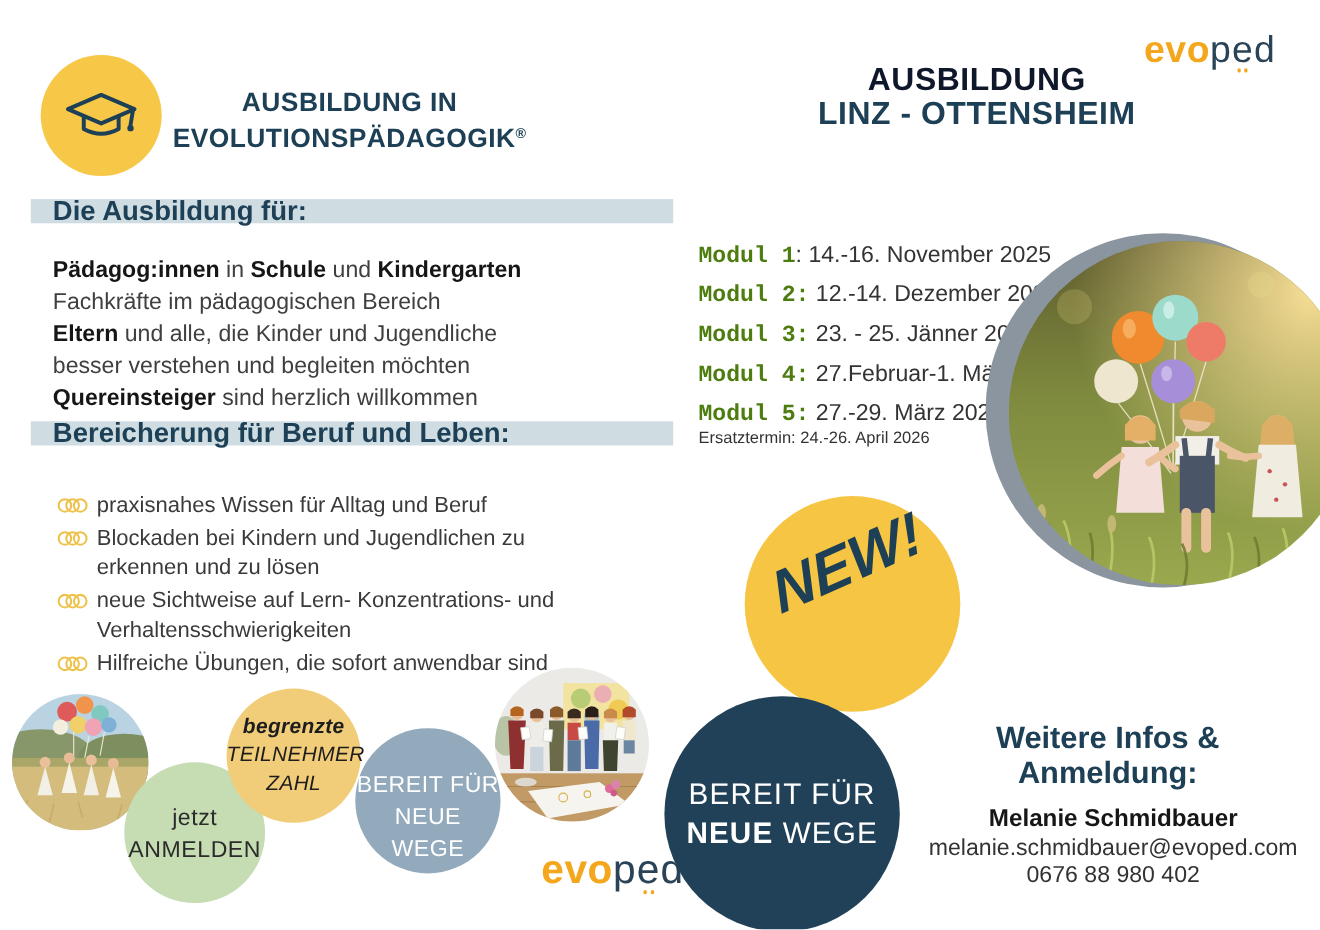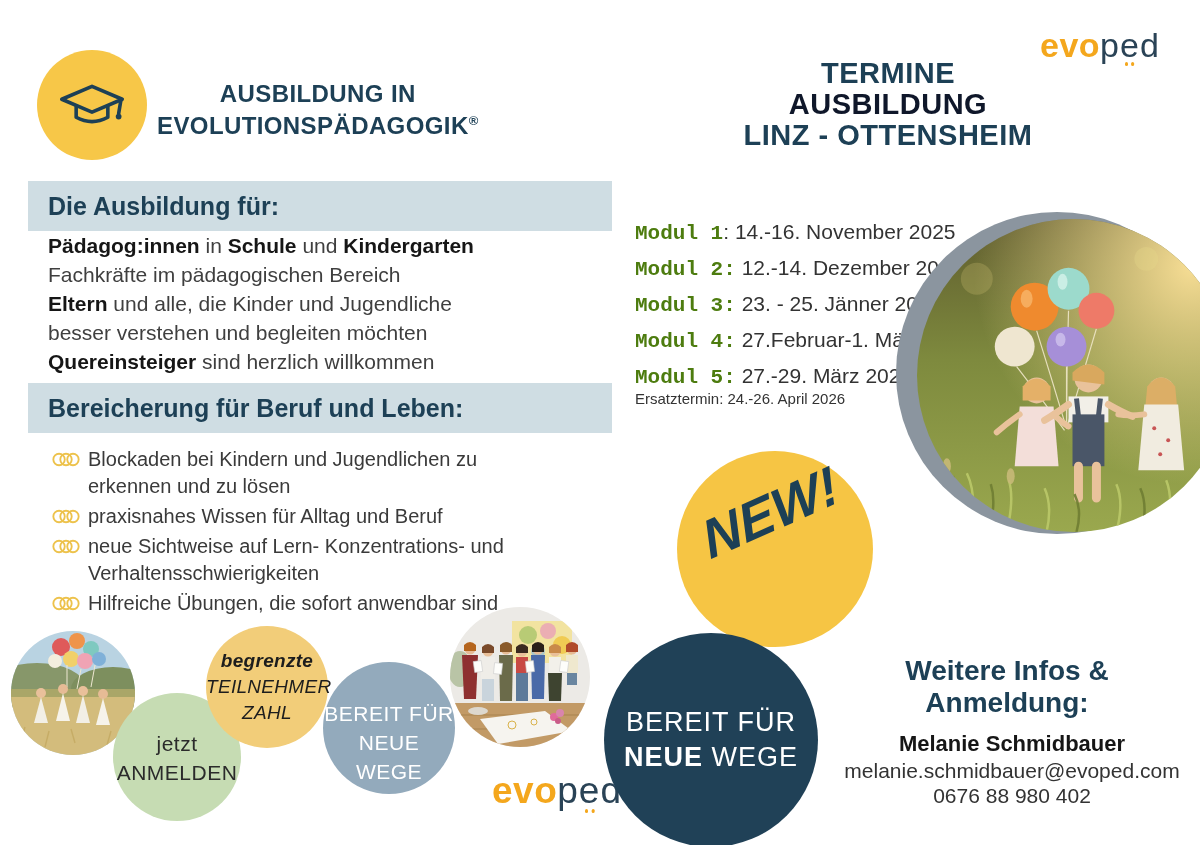--- a/index.html
+++ b/index.html
@@ -7,21 +7,21 @@
         font-family:"Liberation Sans",sans-serif;color:#2e2e2e;}
   .page *{box-sizing:border-box;}
   .b{font-weight:700;}
 
   
   .badge{position:absolute;left:37px;top:50px;width:110px;height:110px;border-radius:50%;
          background:#F7C748;display:flex;align-items:center;justify-content:center;}
   .main-title{position:absolute;left:157px;top:80px;font-weight:700;color:#1D4056;
               font-size:24px;line-height:27px;letter-spacing:.4px;text-align:center;}
   .main-title .sup{font-size:13px;vertical-align:super;}
-  .bar{position:absolute;left:28px;width:584px;height:50px;background:#CFDDE3;
+  .bar{position:absolute;left:28px;width:584px;height:22px;background:#CFDDE3;
        display:flex;align-items:center;padding-left:20px;font-weight:700;color:#1D4056;font-size:25px;}
   .bar1{top:181px;}
   .bar2{top:383px;}
   .audience{position:absolute;left:48px;top:231px;font-size:21px;line-height:29px;color:#3f3f3f;}
   .audience .b{color:#161616;}
   .bullets{position:absolute;left:44px;top:446px;width:528px;margin:0;padding:0;list-style:none;}
   .bullets li{display:flex;align-items:flex-start;margin-bottom:3px;}
   .bullets .loop{flex:0 0 44px;padding-top:5px;}
   .bullets .bt{font-size:20px;line-height:27px;color:#3a3a3a;max-width:478px;}
 
@@ -129,31 +129,31 @@
 
   <ul class="bullets" id="bullets">
       <li>
   <svg class="loop" width="38" height="22" viewBox="0 0 38 22">
     <g fill="none" stroke="#EDC24B" stroke-width="2.4">
       <circle cx="10" cy="11" r="7.4"></circle>
             <circle cx="19" cy="11" r="7.4"></circle>
             <circle cx="28" cy="11" r="7.4"></circle>
     </g>
   </svg>
-<span class="bt">Blockaden bei Kindern und Jugendlichen zu erkennen und zu lösen</span>
+<span class="bt">praxisnahes Wissen für Alltag und Beruf</span>
       </li>
       <li>
   <svg class="loop" width="38" height="22" viewBox="0 0 38 22">
     <g fill="none" stroke="#EDC24B" stroke-width="2.4">
       <circle cx="10" cy="11" r="7.4"></circle>
             <circle cx="19" cy="11" r="7.4"></circle>
             <circle cx="28" cy="11" r="7.4"></circle>
     </g>
   </svg>
-<span class="bt">praxisnahes Wissen für Alltag und Beruf</span>
+<span class="bt">Blockaden bei Kindern und Jugendlichen zu erkennen und zu lösen</span>
       </li>
       <li>
   <svg class="loop" width="38" height="22" viewBox="0 0 38 22">
     <g fill="none" stroke="#EDC24B" stroke-width="2.4">
       <circle cx="10" cy="11" r="7.4"></circle>
             <circle cx="19" cy="11" r="7.4"></circle>
             <circle cx="28" cy="11" r="7.4"></circle>
     </g>
   </svg>
 <span class="bt">neue Sichtweise auf Lern- Konzentrations- und Verhaltensschwierigkeiten</span>
@@ -298,21 +298,20 @@
     <span class="dots"></span>
   </div>
   <div class="website">www.evoped.com</div>
 
   <div class="logo logo-top">
     <span class="evo">evo</span><span class="pedt">ped</span>
     <span class="dots"></span>
   </div>
 
   <div class="termine">
-    <div class="t1">TERMINE</div>
     <div class="t2">AUSBILDUNG</div>
     <div class="t3">LINZ - OTTENSHEIM</div>
   </div>
 
   <div class="modules" id="modules">
       <div class="mod-row"><span class="mod-b">Modul 1</span><span class="mod-r">: 14.-16. November 2025</span></div>
       <div class="mod-row"><span class="mod-b">Modul 2:</span><span class="mod-r"> 12.-14. Dezember 2025</span></div>
       <div class="mod-row"><span class="mod-b">Modul 3:</span><span class="mod-r"> 23. - 25. Jänner 2026</span></div>
       <div class="mod-row"><span class="mod-b">Modul 4:</span><span class="mod-r"> 27.Februar-1. März 2026</span></div>
       <div class="mod-row"><span class="mod-b">Modul 5:</span><span class="mod-r"> 27.-29. März 2026</span></div>

